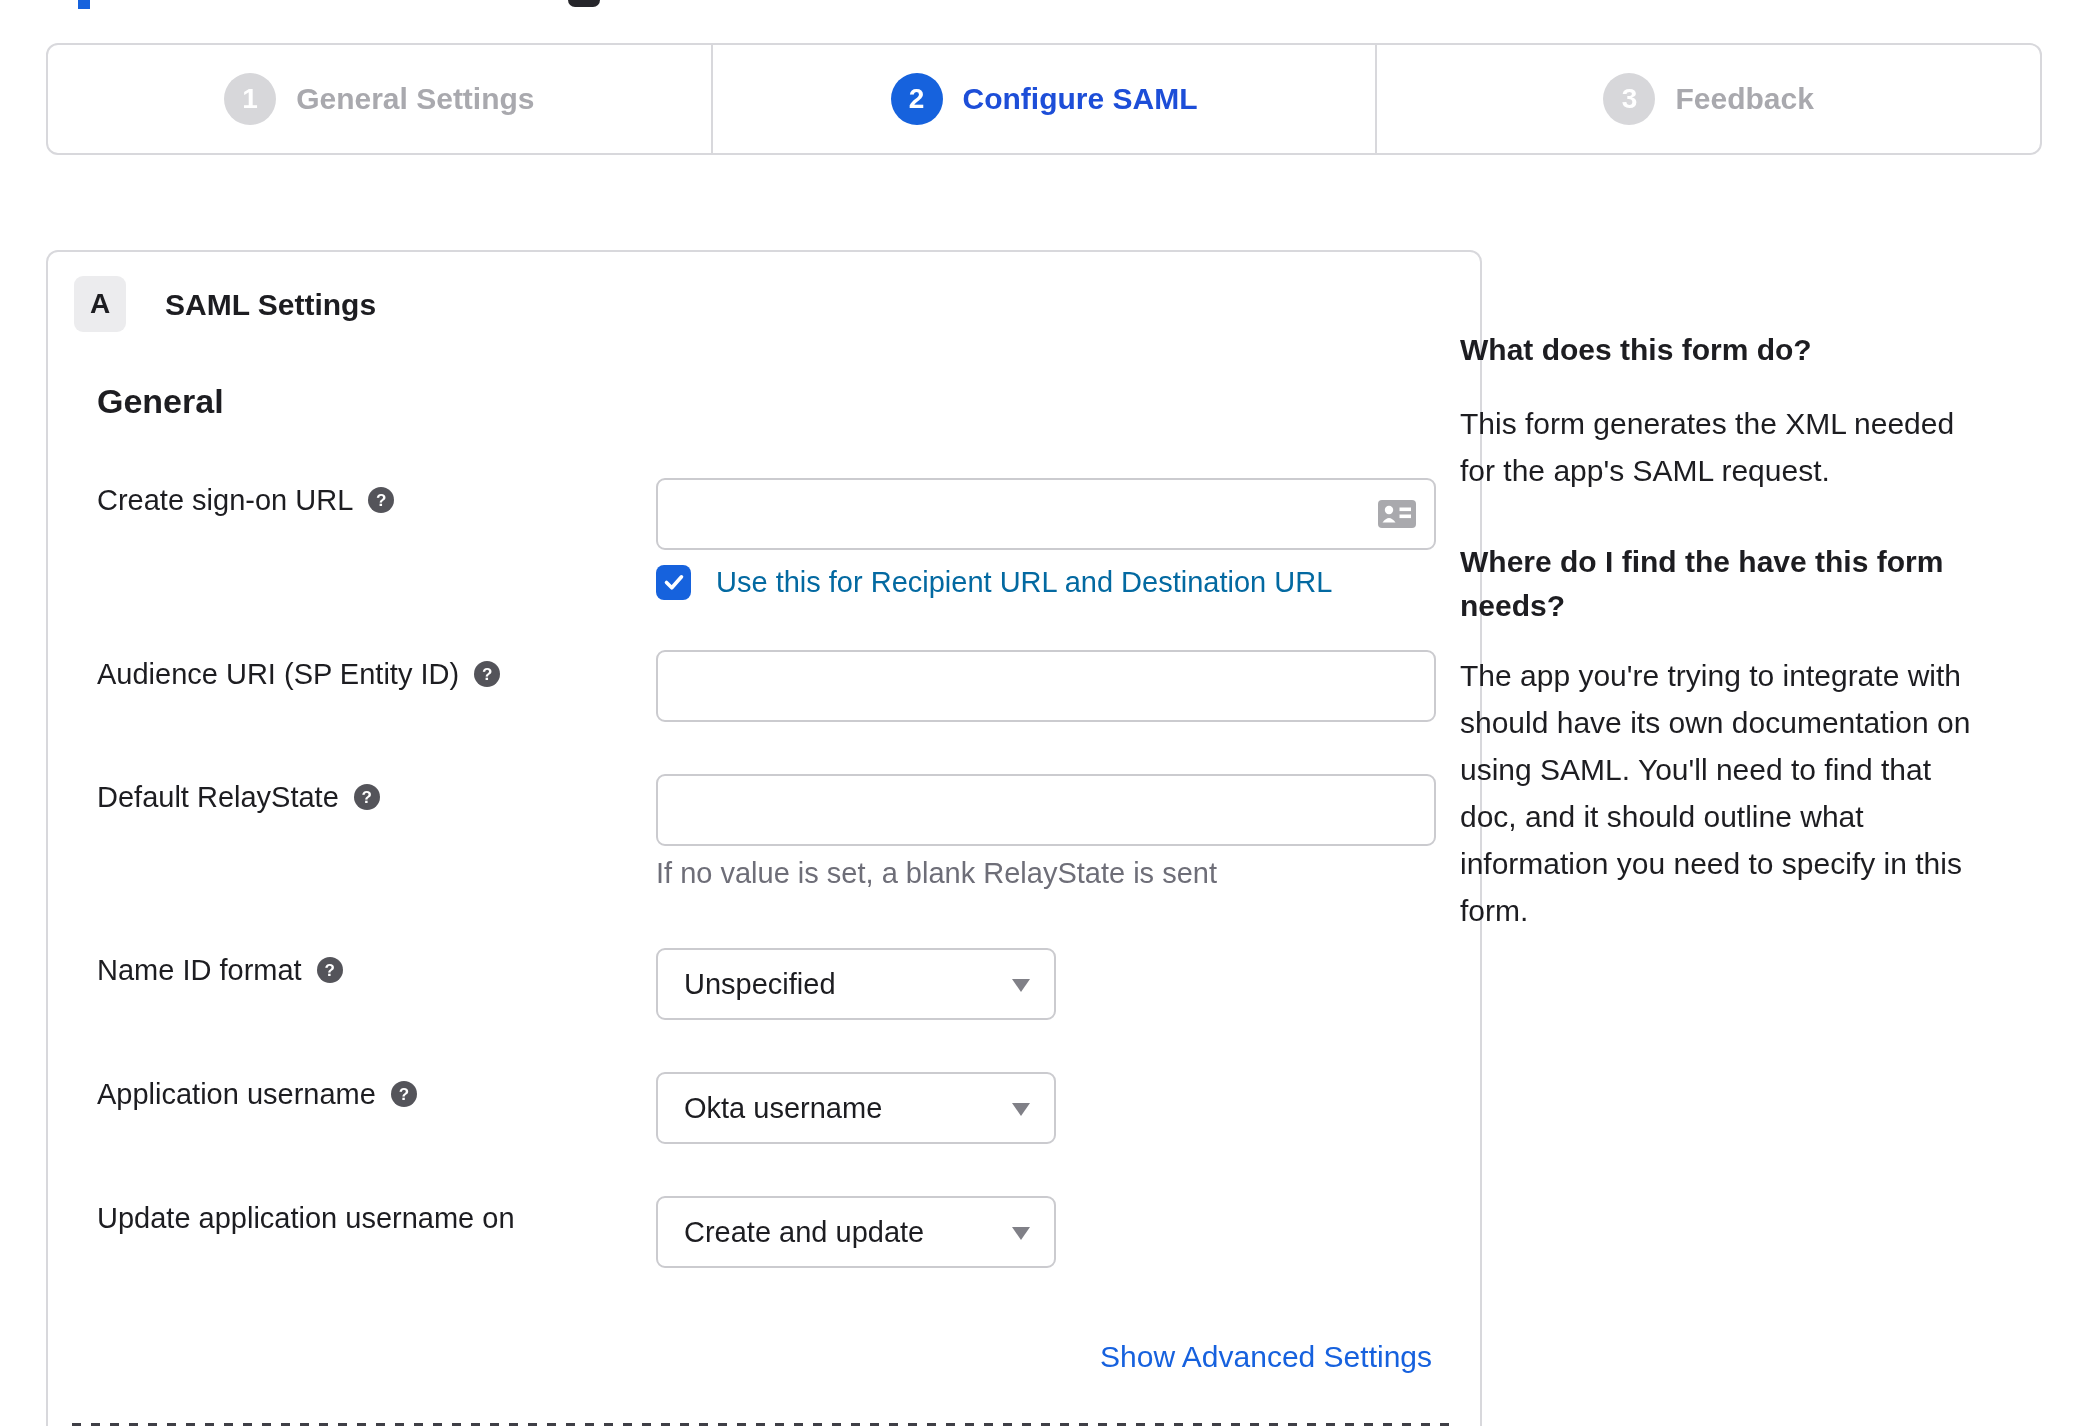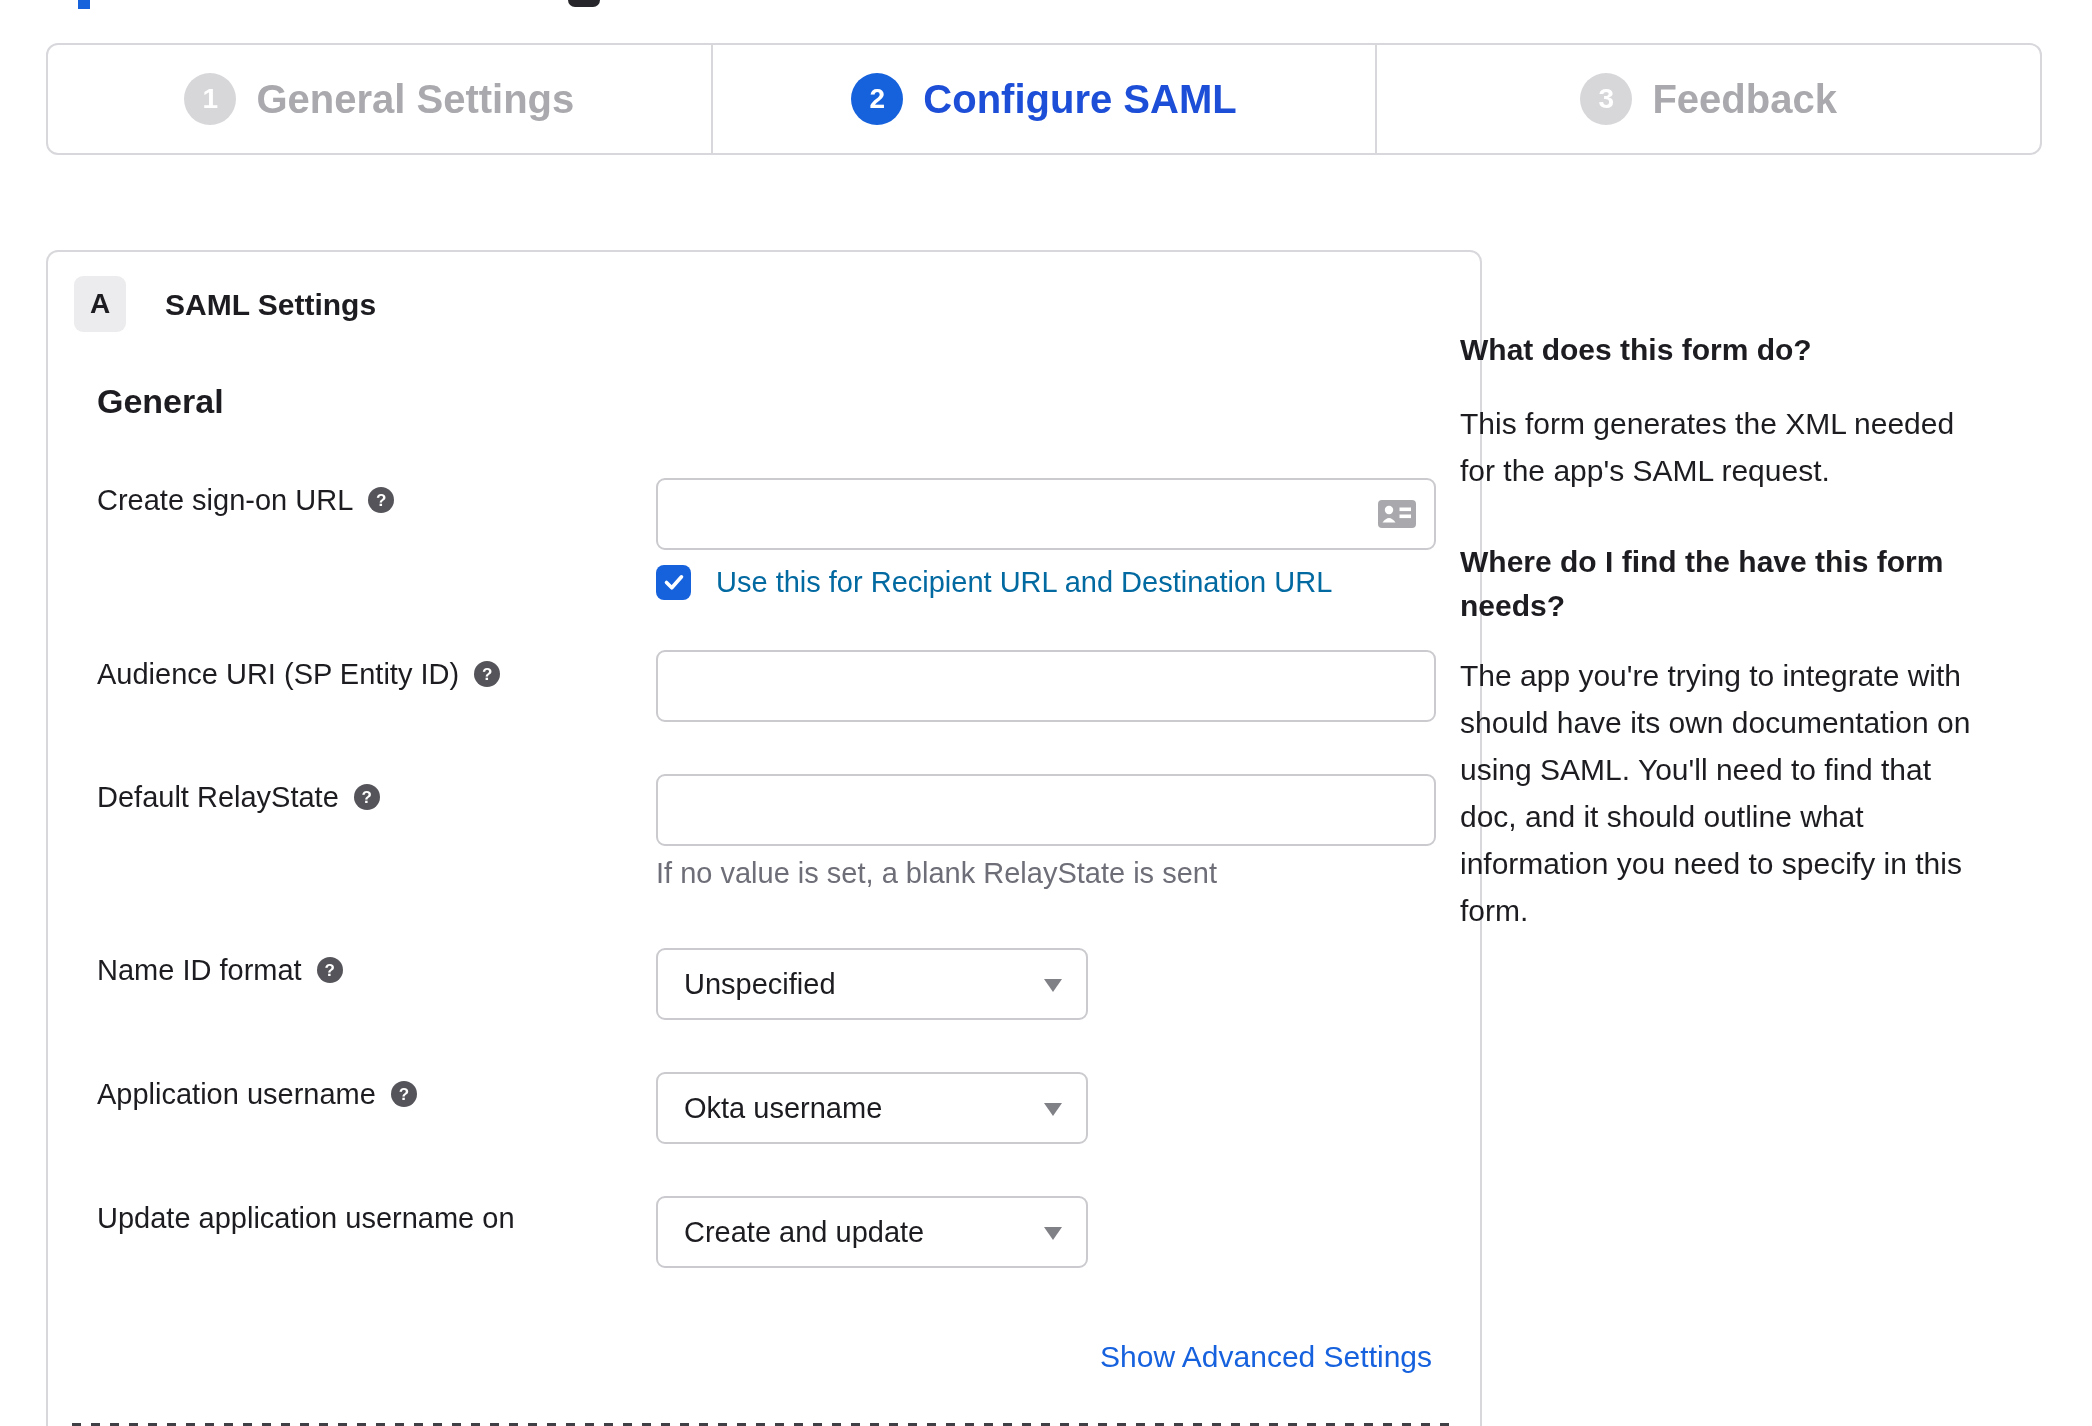--- a/index.html
+++ b/index.html
@@ -24,21 +24,21 @@
     border-right:2px solid #d8d8dc;
   }
   .step:last-child{border-right:none;}
   .step-circle{
     width:52px;height:52px;border-radius:50%;
     display:flex;align-items:center;justify-content:center;
     font-size:28px;font-weight:bold;color:#ffffff;flex:0 0 auto;
   }
   .step.inactive .step-circle{background:#d7d7da;}
   .step.active   .step-circle{background:#1662dd;}
-  .step-label{font-size:40px;font-weight:bold;text-align:right;}
+  .step-label{font-size:30px;font-weight:bold;text-align:right;}
   .step.inactive .step-label{color:#a9a9ae;}
   .step.active   .step-label{color:#1d4ed8;}
 
   
   .panel{
     position:absolute;left:46px;top:250px;width:1436px;height:1240px;
     background:#fff;border:2px solid #d8d8dc;border-radius:12px;box-sizing:border-box;
   }
   .section-badge{
     position:absolute;left:26px;top:24px;width:52px;height:56px;border-radius:9px;
@@ -71,21 +71,21 @@
   .checkbox{
     width:35px;height:35px;border-radius:8px;background:#1662dd;flex:0 0 auto;
     display:flex;align-items:center;justify-content:center;cursor:pointer;
   }
   .checkbox svg{width:24px;height:24px;}
   .checkbox-label{font-size:29px;color:#0369a1;white-space:nowrap;}
 
   .hint{position:absolute;left:608px;font-size:29px;color:#6e6e78;white-space:nowrap;}
 
   .select{
-    position:absolute;left:608px;width:432px;height:72px;box-sizing:border-box;
+    position:absolute;left:608px;width:400px;height:72px;box-sizing:border-box;
     border:2px solid #cbcbcf;border-radius:9px;background:#fff;cursor:pointer;
     display:flex;align-items:center;font-size:29px;color:#1d1d21;padding:0 60px 0 26px;
   }
   .caret{
     position:absolute;right:24px;top:29px;width:0;height:0;
     border-left:9px solid transparent;border-right:9px solid transparent;
     border-top:13px solid #808087;
   }
   .advanced-link{
     position:absolute;right:48px;top:1088px;font-size:30px;font-weight:500;

